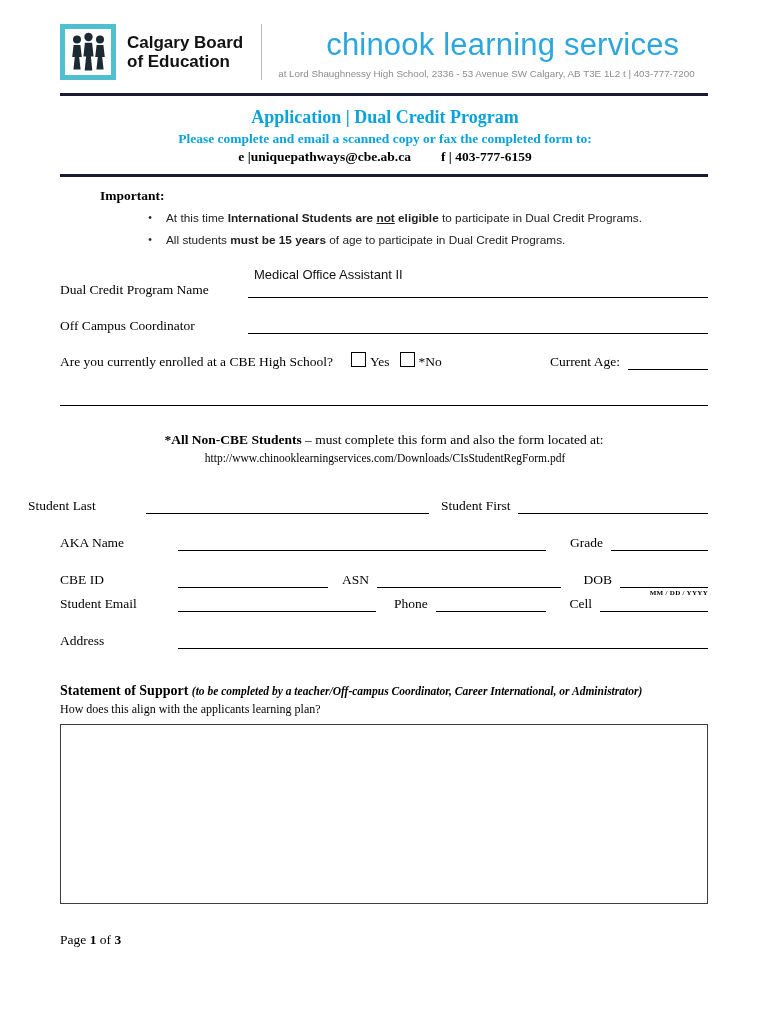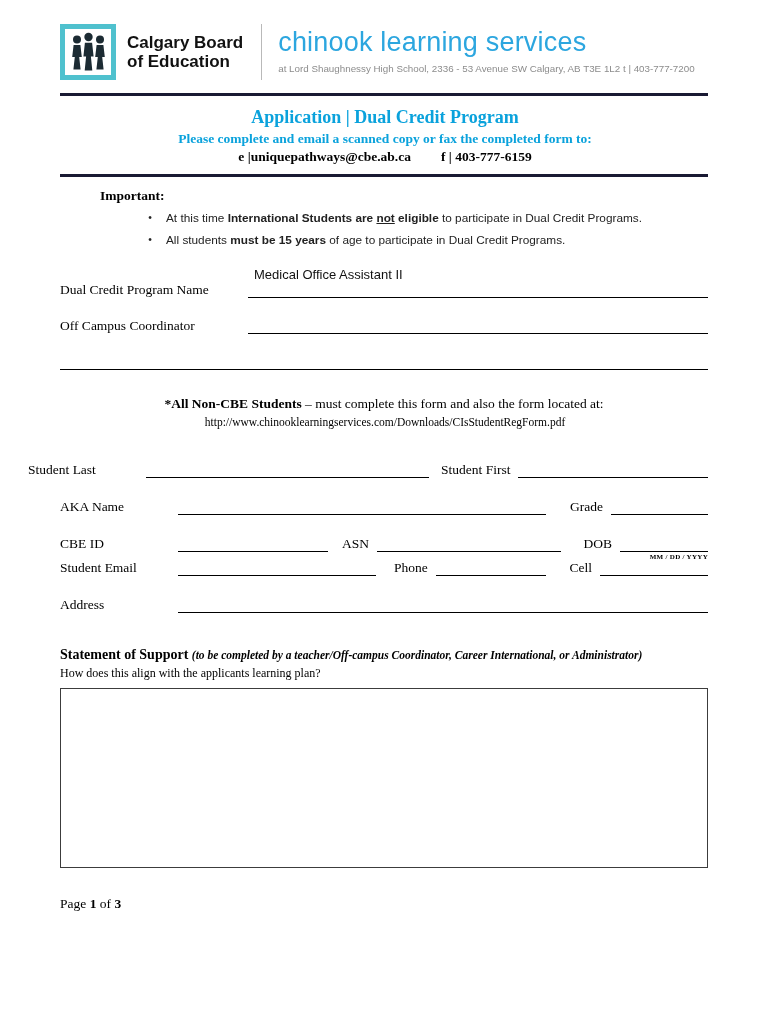--- a/index.html
+++ b/index.html
@@ -8,21 +8,21 @@
   .b{font-weight:bold;}
   .u{text-decoration:underline;}
 
   
   .header{display:flex;align-items:flex-start;padding:24px 62px 0 60px;}
   .logo-box{width:56px;height:56px;flex:0 0 auto;}
   .org-name{font-family:"Liberation Sans",sans-serif;font-weight:bold;font-size:17px;
             line-height:1.12;margin-left:11px;padding-top:9px;color:#111;}
   .v-div{width:1px;background:#b9b9b9;height:56px;margin:0 16px 0 18px;flex:0 0 auto;}
   .brand-wrap{padding-top:3px;}
-  .brand{font-family:"Liberation Sans",sans-serif;font-size:27px;color:#2CA6DF;letter-spacing:.2px;}
+  .brand{font-family:"Liberation Sans",sans-serif;font-size:31px;color:#2CA6DF;letter-spacing:.2px;margin-left:48px;}
   .brand-sub{font-family:"Liberation Sans",sans-serif;font-size:9.8px;color:#8c8c8c;margin-top:5px;}
 
   .rule{height:3px;background:#191a33;margin:13px 62px 0 60px;}
   .rule2{height:2.5px;background:#191a33;margin:9px 62px 0 60px;}
 
   
   .title{color:#0AA2DC;font-weight:bold;font-size:18px;text-align:center;margin-top:11px;}
   .subtitle{color:#0AA2DC;font-weight:bold;font-size:13.5px;text-align:center;margin-top:3px;}
   .contact-line{color:#000000;font-weight:bold;font-size:13.5px;text-align:center;margin-top:2px;}
   .contact-line .gap{display:inline-block;width:30px;}
@@ -117,20 +117,30 @@
     </div>
   </div>
 
   <div class="frow">
     <div class="lbl" style="width:180px;">Off Campus Coordinator</div>
     <div class="line grow">
       <span class="fill-value"></span>
     </div>
   </div>
 
+  <div class="frow">
+    <div class="lbl">Are you currently enrolled at a CBE High School?</div>
+    <div class="cb"></div>
+    <div class="lbl cb-lab">Yes</div>
+    <div class="cb"></div>
+    <div class="lbl cb-lab">*No</div>
+    <div style="flex:1;"></div>
+    <div class="lbl">Current Age:</div>
+    <div class="line" style="width:80px;"></div>
+  </div>
 
   <div class="frow">
     <div class="line grow"></div>
   </div>
 
   <div class="note-line">
     <span class="b">*All Non-CBE Students</span><span> – must complete this form and also the form located at:</span>
   </div>
   <div class="note-url">http://www.chinooklearningservices.com/Downloads/CIsStudentRegForm.pdf</div>
 

